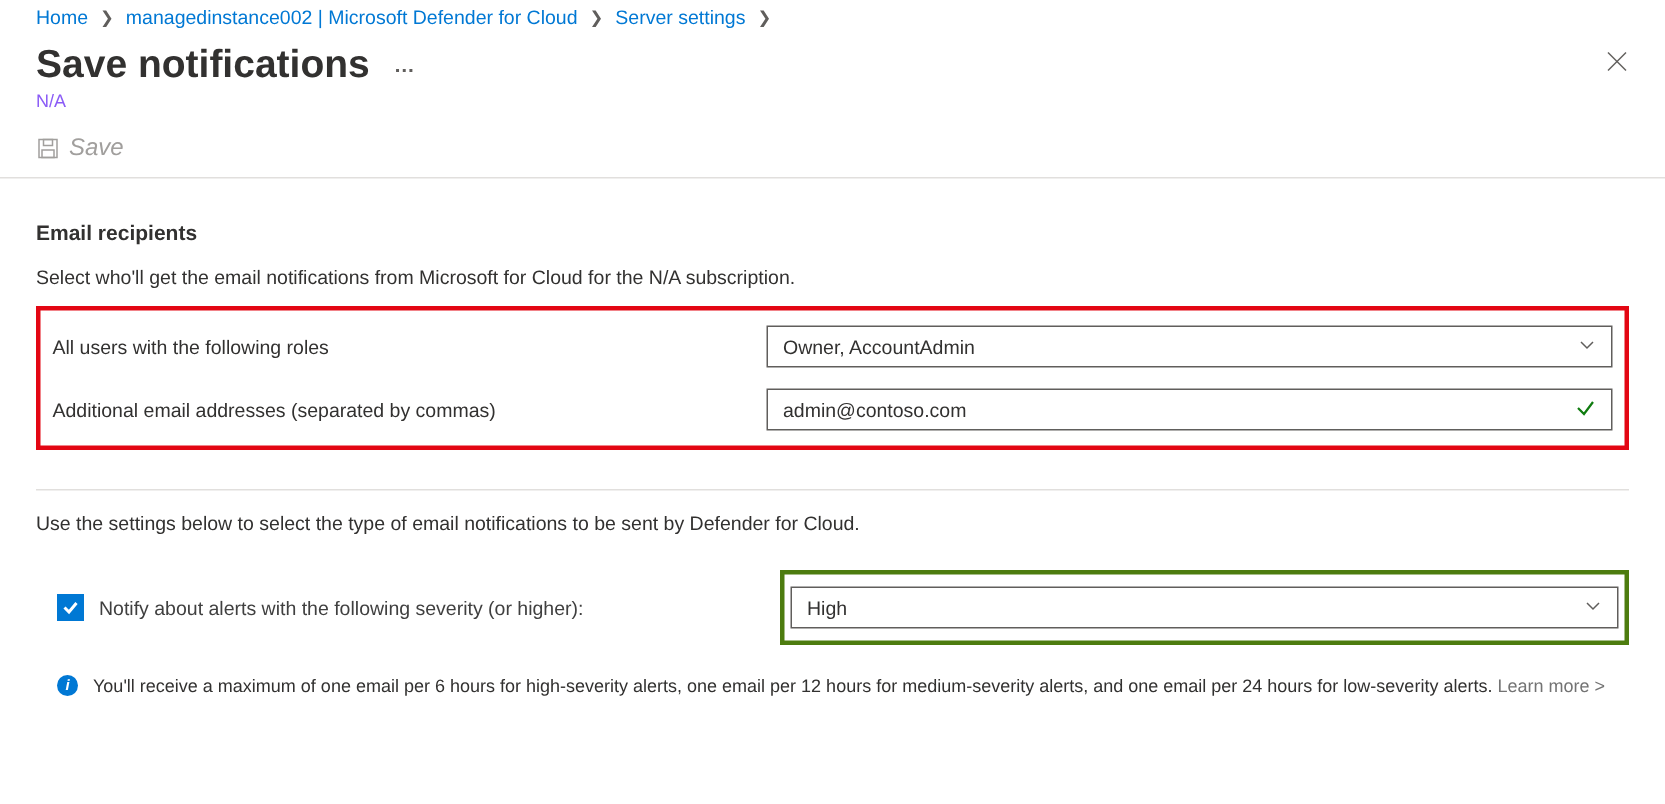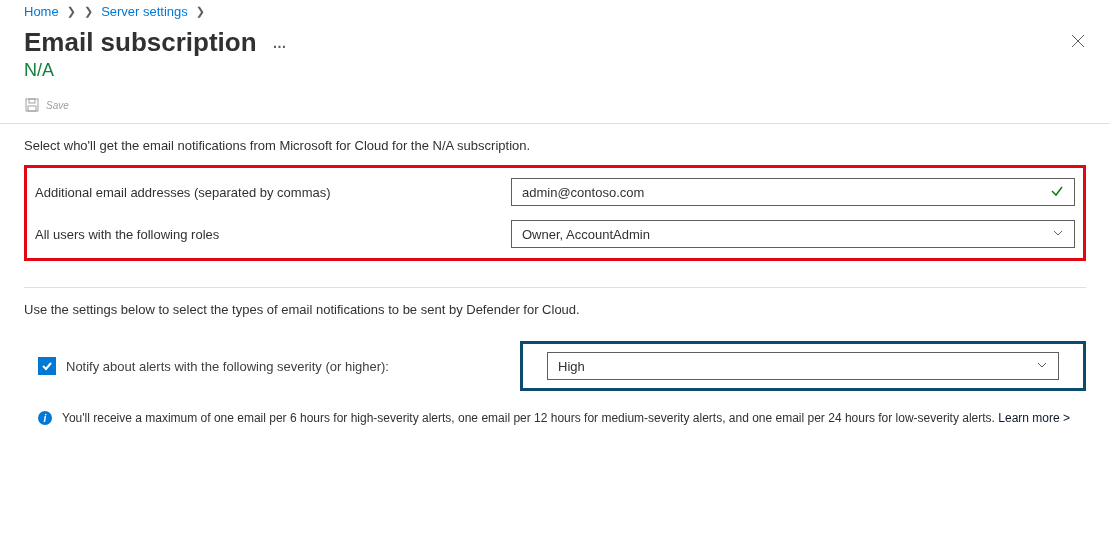--- a/index.html
+++ b/index.html
@@ -47,37 +47,37 @@
       color: #605e5c;
       font-size: 14px;
       letter-spacing: 1px;
     }
     .close-icon {
       cursor: pointer;
       color: #605e5c;
     }
     .subtitle {
       padding: 2px 24px 0 24px;
-      color: #15803d;
-      font-size: 18px;
+      color: #8b5cf6;
+      font-size: 12px;
     }
     .toolbar {
       display: flex;
       align-items: center;
       padding: 16px 24px 10px 24px;
       gap: 6px;
       border-bottom: 1px solid #e1dfdd;
     }
     .toolbar-btn {
       display: flex;
       align-items: center;
       gap: 6px;
       color: #a19f9d;
       cursor: default;
-      font-size: 10px;
+      font-size: 16px;
       font-style: italic;
     }
     .save-icon {
       width: 16px;
       height: 16px;
     }
     .content {
       padding: 0 24px;
     }
     .section-title {
@@ -167,22 +167,22 @@
       display: flex;
       align-items: center;
       justify-content: center;
       flex-shrink: 0;
       cursor: pointer;
     }
     .checkbox svg {
       color: #fff;
     }
     .highlight-box-single {
-      border: 3px solid #0c4a6e;
-      padding: 8px 24px;
+      border: 3px solid #4d7c0f;
+      padding: 8px 4px;
       flex: 1;
     }
     .info-row {
       display: flex;
       align-items: center;
       gap: 10px;
       margin-top: 20px;
       padding-left: 14px;
       font-size: 12px;
     }
@@ -197,38 +197,39 @@
       justify-content: center;
       font-size: 10px;
       font-style: italic;
       font-weight: bold;
       flex-shrink: 0;
     }
     .info-text {
       color: #323130;
     }
     .info-link {
-      color: #0f172a;
+      color: #737373;
       text-decoration: none;
     }
   </style>
 </head>
 <body>
 
 <div class="breadcrumb">
   <a href="#">Home</a>
   <span class="breadcrumb-chevron">❯</span>
+  <a href="#">managedinstance002 | Microsoft Defender for Cloud</a>
   <span class="breadcrumb-chevron">❯</span>
   <a href="#">Server settings</a>
   <span class="breadcrumb-chevron">❯</span>
 </div>
 
 <div class="header-row">
   <div class="header-title">
-    <span>Email subscription</span>
+    <span>Save notifications</span>
     <span class="header-dots">…</span>
   </div>
   <span class="close-icon">
     <svg width="16" height="16" viewBox="0 0 16 16" fill="none" stroke="currentColor" stroke-width="1">
       <line x1="2" y1="2" x2="14" y2="14"></line>
       <line x1="14" y1="2" x2="2" y2="14"></line>
     </svg>
   </span>
 </div>
 
@@ -240,50 +241,51 @@
       <rect x="2" y="2" width="12" height="12"></rect>
       <rect x="5" y="2" width="6" height="4"></rect>
       <rect x="4" y="9" width="8" height="5"></rect>
     </svg>
     <span>Save</span>
   </div>
 </div>
 
 <div class="content">
 
+  <div class="section-title">Email recipients</div>
   <div class="section-description">Select who'll get the email notifications from Microsoft for Cloud for the N/A subscription.</div>
 
   <div class="highlight-box">
+    <div class="form-row">
+      <div class="form-label">All users with the following roles</div>
+      <div class="select-field">
+        <span>Owner, AccountAdmin</span>
+        <span class="chevron-down">
+          <svg width="12" height="12" viewBox="0 0 12 12" fill="none" stroke="currentColor" stroke-width="1">
+            <polyline points="2,4 6,8 10,4"></polyline>
+          </svg>
+        </span>
+      </div>
+    </div>
     <div class="form-row">
       <div class="form-label">Additional email addresses (separated by commas)</div>
       <div class="input-field">
         <span>admin@contoso.com</span>
         <span class="check-valid">
           <svg width="14" height="14" viewBox="0 0 14 14" fill="none" stroke="currentColor" stroke-width="1.5">
             <polyline points="2,7 6,11 12,3"></polyline>
           </svg>
         </span>
       </div>
     </div>
-    <div class="form-row">
-      <div class="form-label">All users with the following roles</div>
-      <div class="select-field">
-        <span>Owner, AccountAdmin</span>
-        <span class="chevron-down">
-          <svg width="12" height="12" viewBox="0 0 12 12" fill="none" stroke="currentColor" stroke-width="1">
-            <polyline points="2,4 6,8 10,4"></polyline>
-          </svg>
-        </span>
-      </div>
-    </div>
   </div>
 
   <hr class="divider">
 
-  <div class="section-description">Use the settings below to select the types of email notifications to be sent by Defender for Cloud.</div>
+  <div class="section-description">Use the settings below to select the type of email notifications to be sent by Defender for Cloud.</div>
 
   <div class="checkbox-block">
     <div class="form-label-offset">
       <div class="checkbox">
         <svg width="12" height="12" viewBox="0 0 12 12" fill="none" stroke="currentColor" stroke-width="2">
           <polyline points="2,6 5,9 10,3"></polyline>
         </svg>
       </div>
       <span>Notify about alerts with the following severity (or higher):</span>
     </div>

